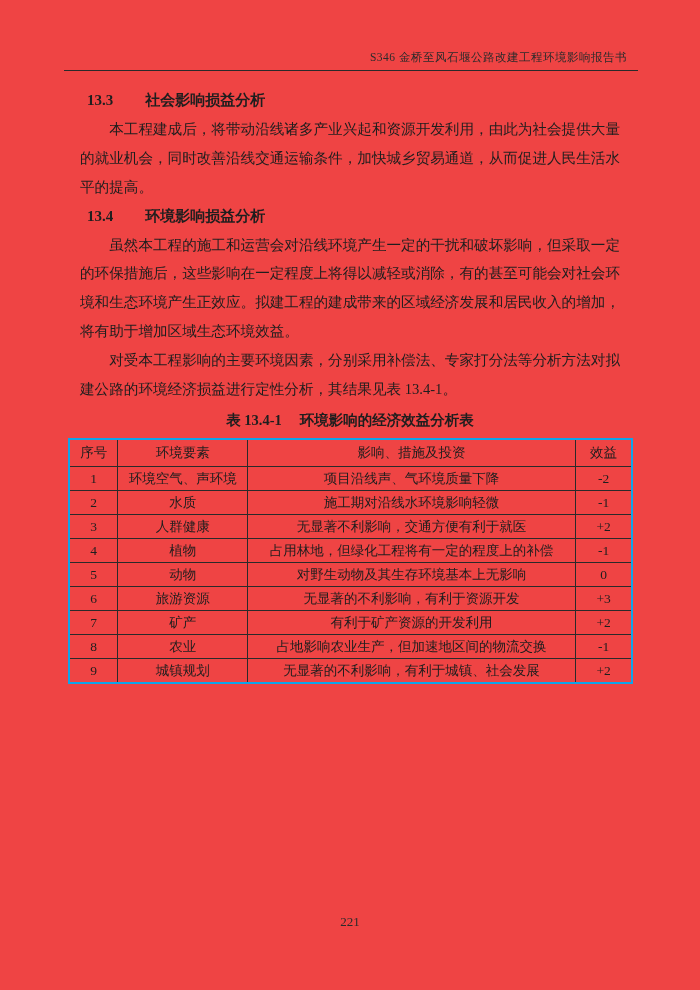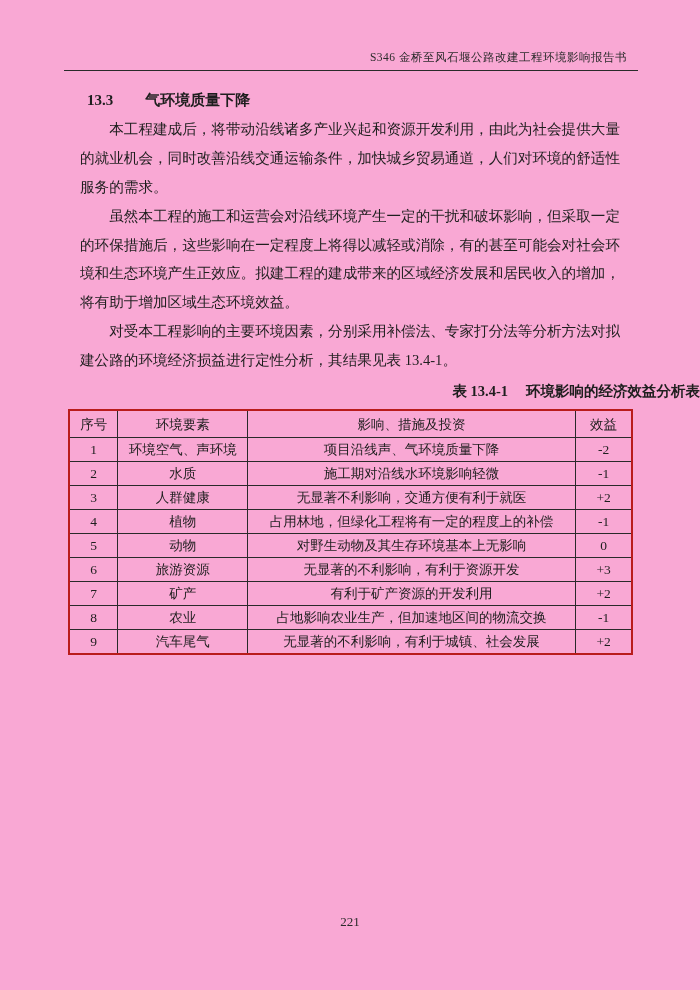--- a/index.html
+++ b/index.html
@@ -1,21 +1,21 @@
 <!DOCTYPE html>
 <html><head>
 <meta charset="utf-8">
 <style>
   html, body { margin: 0; padding: 0; background: #e9e9e9; }
   .page {
     position: relative;
     width: 700px;
     height: 990px;
     margin: 0 auto;
-    background: #f9a8d4;
+    background: #ef4444;
     color: #1e1e1e;
     font-family: "Liberation Serif", "DejaVu Serif", serif;
     overflow: hidden;
     box-sizing: border-box;
   }
   
   .header {
     margin: 0 62px 0 64px;
     padding-top: 50px;
     padding-bottom: 5px;
@@ -43,32 +43,32 @@
     font-size: 15px;
     font-weight: bold;
     margin: 0;
     padding-left: 7px;
     line-height: 28.9px;
     text-align: left;
   }
   h2 .h-num { display: inline-block; margin-right: 32px; }
   
   .table-caption {
-    text-align: right;
+    text-align: center;
     font-weight: bold;
     font-size: 14.5px;
     line-height: 26px;
     margin-top: 3px;
   }
   .cap-gap { display: inline-block; width: 18px; }
   table.benefit-table {
     width: 565px;
     margin: 5px 67px 0 68px;
     border-collapse: collapse;
-    border: 2px solid #b91c1c;
+    border: 2px solid #0ea5e9;
     table-layout: fixed;
     font-size: 13.5px;
   }
   table.benefit-table th,
   table.benefit-table td {
     border: 1.2px solid #2a2a2a;
     text-align: center;
     vertical-align: middle;
     font-weight: normal;
     padding: 0 2px;
@@ -95,26 +95,29 @@
 <div class="page">
 
   <div class="header">
     <div class="header-title">S346 金桥至风石堰公路改建工程环境影响报告书</div>
   </div>
 
   <div class="body-text">
 
 
     <h2 class="section-heading">
-      <span class="h-num">13.3</span><span class="h-title">气环境质量下降</span>
+      <span class="h-num">13.3</span><span class="h-title">社会影响损益分析</span>
     </h2>
 
-    <p class="indent">本工程建成后，将带动沿线诸多产业兴起和资源开发利用，由此为社会提供大量的就业机会，同时改善沿线交通运输条件，加快城乡贸易通道，人们对环境的舒适性服务的需求。</p>
-
-
+    <p class="indent">本工程建成后，将带动沿线诸多产业兴起和资源开发利用，由此为社会提供大量的就业机会，同时改善沿线交通运输条件，加快城乡贸易通道，从而促进人民生活水平的提高。</p>
+
+
+    <h2 class="section-heading">
+      <span class="h-num">13.4</span><span class="h-title">环境影响损益分析</span>
+    </h2>
 
     <p class="indent">虽然本工程的施工和运营会对沿线环境产生一定的干扰和破坏影响，但采取一定的环保措施后，这些影响在一定程度上将得以减轻或消除，有的甚至可能会对社会环境和生态环境产生正效应。拟建工程的建成带来的区域经济发展和居民收入的增加，将有助于增加区域生态环境效益。</p>
 
     <p class="indent">对受本工程影响的主要环境因素，分别采用补偿法、专家打分法等分析方法对拟建公路的环境经济损益进行定性分析，其结果见表 13.4-1。</p>
 
   </div>
 
   <div class="table-caption">
     <span>表 13.4-1</span><span class="cap-gap"></span><span>环境影响的经济效益分析表</span>
   </div>
@@ -178,21 +181,21 @@
           <td>+2</td>
         </tr>
         <tr>
           <td>8</td>
           <td>农业</td>
           <td>占地影响农业生产，但加速地区间的物流交换</td>
           <td>-1</td>
         </tr>
         <tr>
           <td>9</td>
-          <td>汽车尾气</td>
+          <td>城镇规划</td>
           <td>无显著的不利影响，有利于城镇、社会发展</td>
           <td>+2</td>
         </tr>
       </tbody>
   </table>
 
   <div class="footer">
     <span>221</span>
   </div>
 

